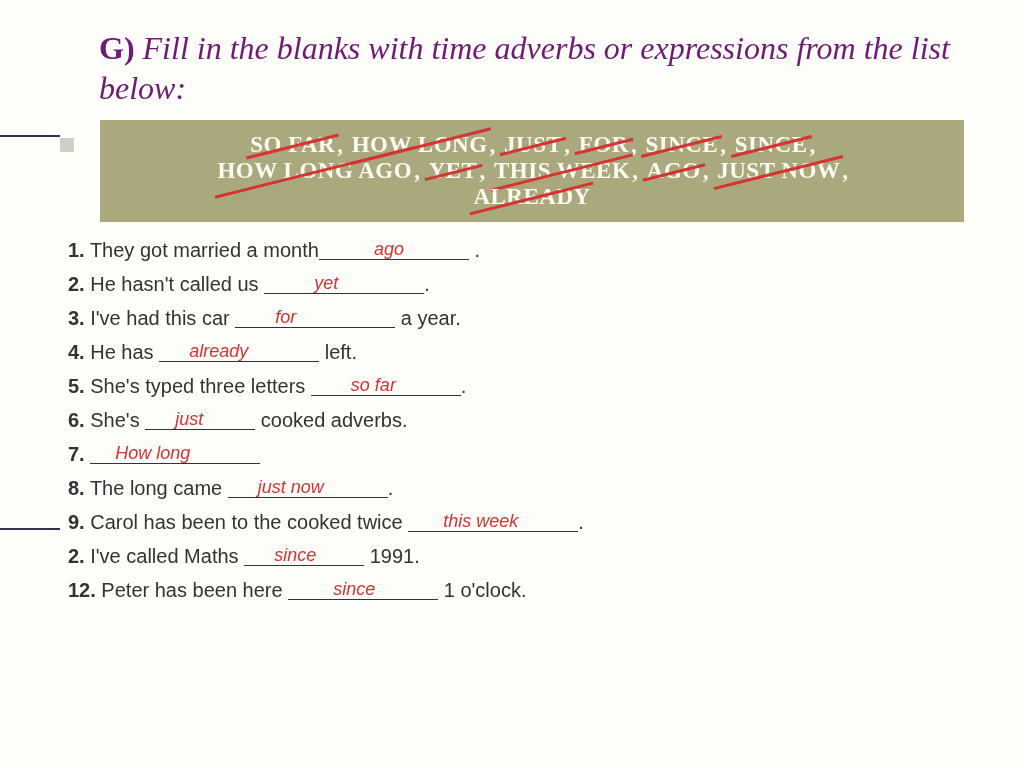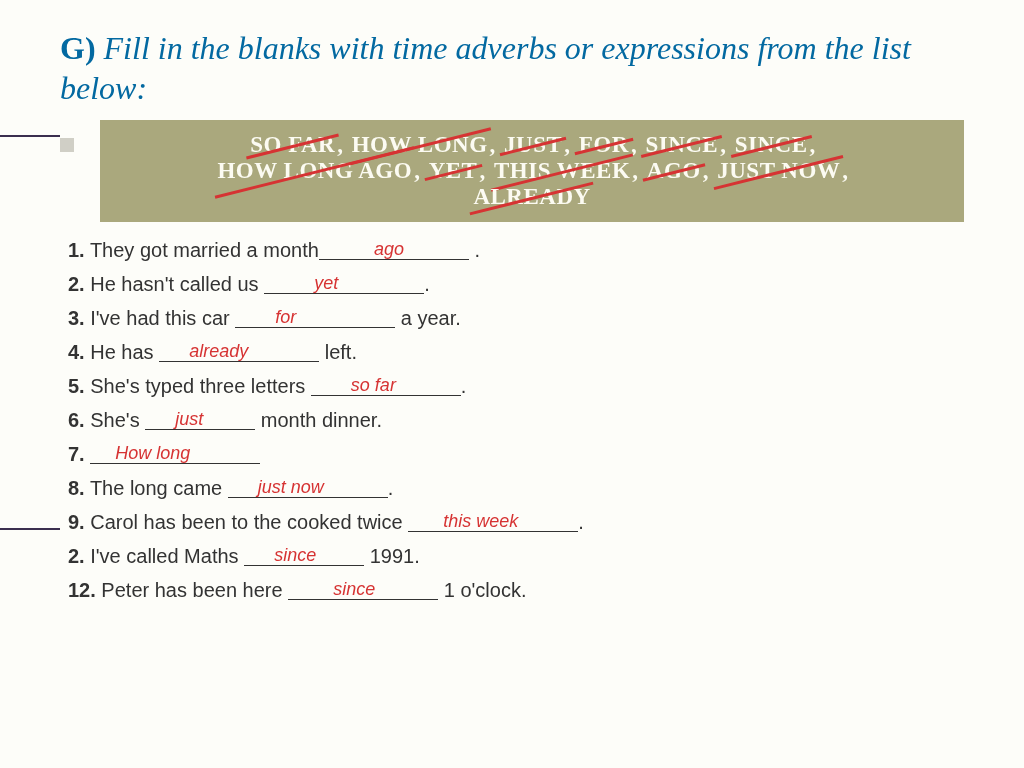--- a/index.html
+++ b/index.html
@@ -12,23 +12,24 @@
     overflow: hidden;
   }
   .slide {
     padding: 28px 60px 20px 60px;
     position: relative;
   }
   .title {
     font-family: Georgia, 'Times New Roman', serif;
     font-style: italic;
     font-size: 32px;
-    color: #0369a1;
+    color: #701a75;
     line-height: 1.25;
     margin-bottom: 12px;
+    margin-left: 39px;
   }
   .title-bold {
     font-weight: bold;
     font-style: normal;
   }
   .title-underline {
     position: absolute;
     left: 0;
     width: 60px;
     height: 2px;
@@ -148,21 +149,21 @@
 
     <div class="row">
       <span class="num">4.</span><span> He has </span><span class="blank" style="width:160px"><span class="ans" style="left:30px">already</span></span><span> left.</span>
     </div>
 
     <div class="row">
       <span class="num">5.</span><span> She's typed three letters </span><span class="blank" style="width:150px"><span class="ans" style="left:40px">so far</span></span><span>.</span>
     </div>
 
     <div class="row">
-      <span class="num">6.</span><span> She's </span><span class="blank" style="width:110px"><span class="ans" style="left:30px">just</span></span><span> month dinner.</span>
+      <span class="num">6.</span><span> She's </span><span class="blank" style="width:110px"><span class="ans" style="left:30px">just</span></span><span> cooked adverbs.</span>
     </div>
 
     <div class="row">
       <span class="num">7.</span><span> </span><span class="blank" style="width:170px"><span class="ans" style="left:25px">How long</span></span>
     </div>
 
     <div class="row">
       <span class="num">8.</span><span> The long came </span><span class="blank" style="width:160px"><span class="ans" style="left:30px">just now</span></span><span>.</span>
     </div>
 

